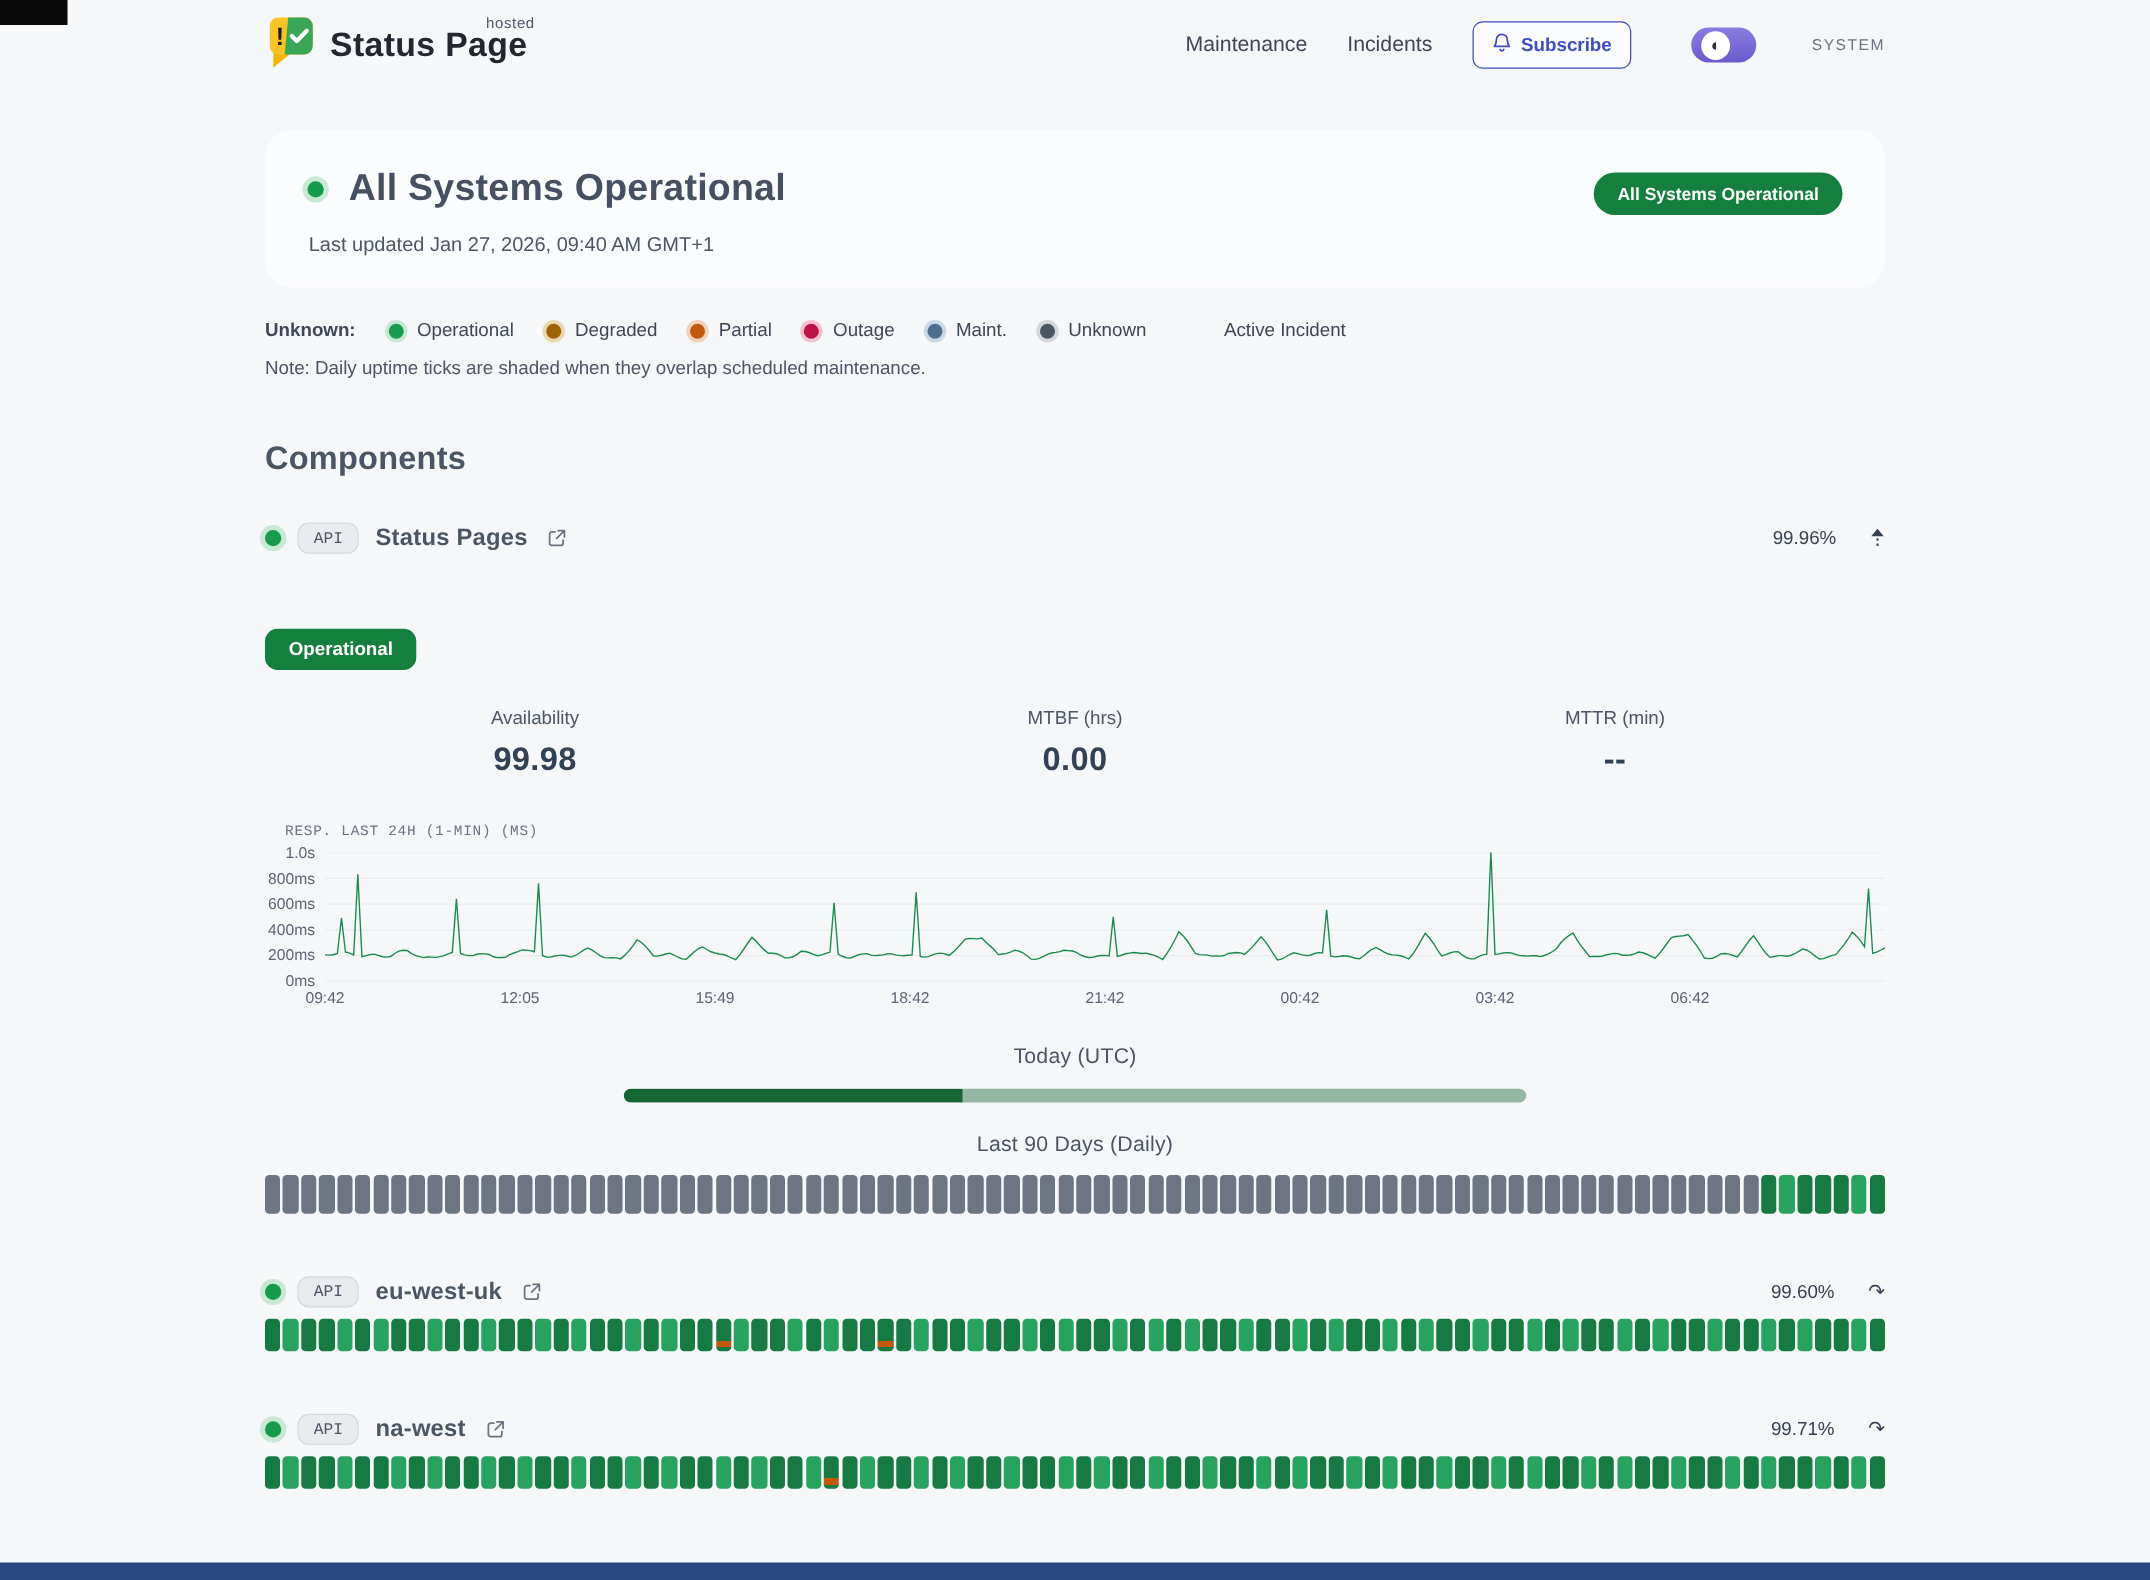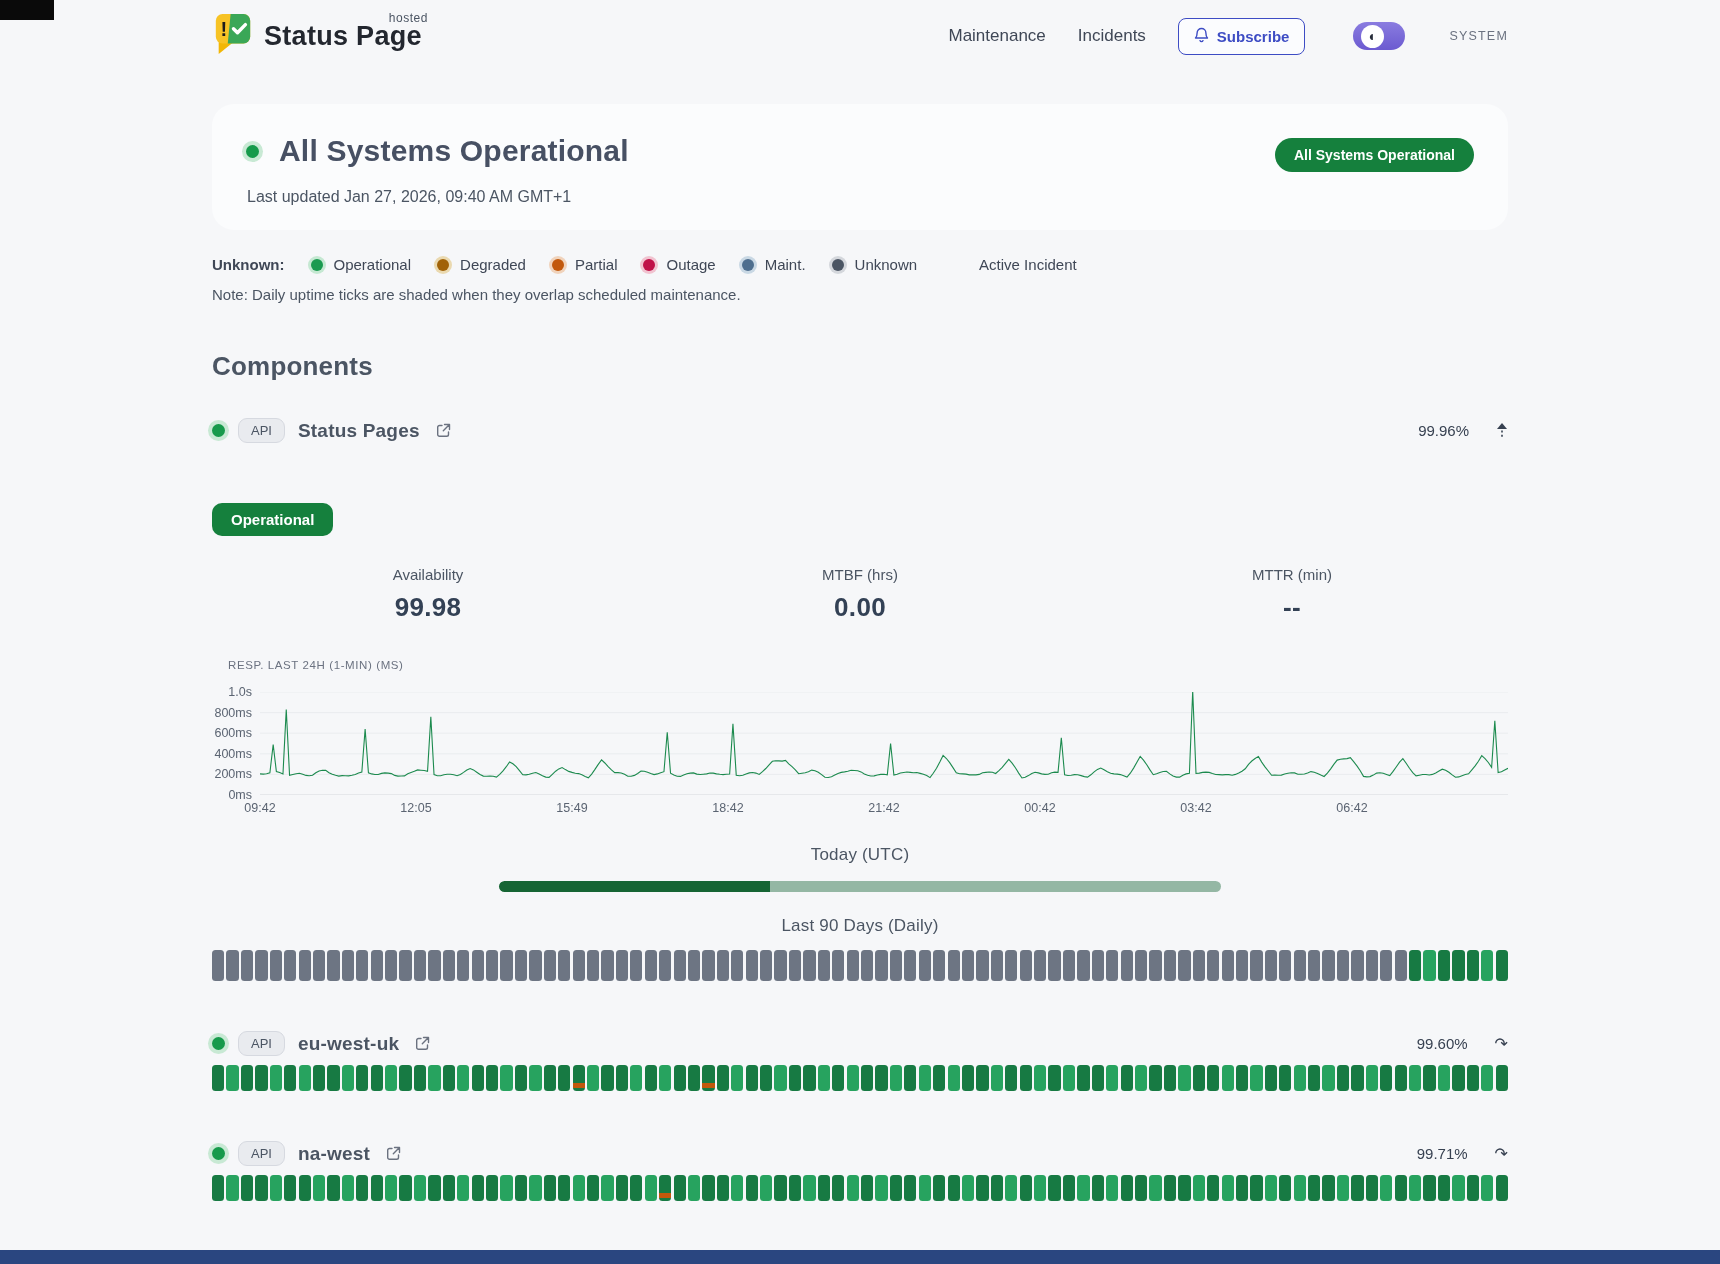--- a/index.html
+++ b/index.html
@@ -36,43 +36,43 @@
   .legend-row { display:flex; align-items:center; gap:26px; margin-top:26px; font-size:15px; color:#3f4756; flex-wrap:nowrap; }
   .legend-label { font-weight:700; }
   .leg-item { display:flex; align-items:center; gap:11px; }
   .leg-dot { width:12px; height:12px; border-radius:50%; display:inline-block; }
   .active-incident { margin-left:36px; }
   .note { margin-top:13px; font-size:15px; color:#4b5563; }
 
   
   .components-title { margin-top:48px; font-size:26px; font-weight:600; color:#4b5563; letter-spacing:.2px; }
   .comp-head { display:flex; align-items:center; gap:13px; margin-top:36px; }
-  .api-badge { background:#e9ebef; border:1px solid #d6d9e0; color:#4b5563; font-size:13px; padding:4px 12px; border-radius:9px; }
+  .api-badge { background:#e9ebef; border:1px solid #d6d9e0; color:#4b5563; font-size:13px; padding:4px 12px; border-radius:9px;font-family:Liberation Mono, monospace; }
   .comp-name { font-size:19px; font-weight:700; color:#4b5563; letter-spacing:.2px; }
   .spacer { flex:1; }
   .uptime { font-size:15px; color:#374151; }
   .arrow-icon { margin-left:14px; color:#374151; display:inline-flex; cursor:pointer; }
   .expand-icon { margin-left:14px; color:#374151; font-size:16px; cursor:pointer; line-height:1; }
   .ext-icon { display:inline-flex; cursor:pointer; margin-left:2px; }
 
   .op-badge { display:inline-block; background:#15803d; color:#fff; font-size:15px; font-weight:700; padding:8px 19px; border-radius:10px; margin-top:60px; }
 
   .range-row { display:flex; justify-content:center; gap:9px; margin-top:40px; }
   .range-btn { font-size:15px; padding:7px 13px; border-radius:8px; border:1px solid #8e99a8; background:transparent; color:#5b6472; cursor:pointer; font-family:inherit; }
   .range-btn.active { background:#64748b; border-color:#64748b; color:#fff; }
 
   .stats-row { display:flex; margin-top:30px; }
   .stat { flex:1; text-align:center; }
   .stat-label { font-size:15px; color:#4b5563; }
   .stat-value { font-size:26px; font-weight:600; color:#334155; margin-top:9px; letter-spacing:.3px; }
 
   
   .chart-block { margin-top:36px; }
-  .chart-title { font-size:11.5px; letter-spacing:.6px; color:#6b7280; margin-left:16px; }
-  .chart-area { display:flex; margin-top:21px; }
+  .chart-title { font-size:11.5px; letter-spacing:.6px; color:#6b7280; margin-left:16px;font-family:Liberation Mono, monospace; }
+  .chart-area { display:flex; margin-top:10px; }
   .ylabels { width:48px; position:relative; height:103px; }
   .ylab { position:absolute; right:8px; font-size:12.5px; color:#5b6472; white-space:nowrap; }
   .plot { flex:1; position:relative; }
   .plot svg { display:block; width:100%; height:103px; }
   .xlabels { position:relative; height:20px; margin-top:6px; margin-left:48px; }
   .xlab { position:absolute; transform:translateX(-50%); font-size:12.5px; color:#5b6472; }
 
   .center-label { text-align:center; font-size:17px; color:#4b5563; margin-top:24px; letter-spacing:.2px; }
   .progress-track { width:722px; height:11px; border-radius:7px; background:#94b7a4; margin:16px auto 0; overflow:hidden; }
   .progress-fill { height:100%; background:#166534; border-radius:7px 0 0 7px; }

